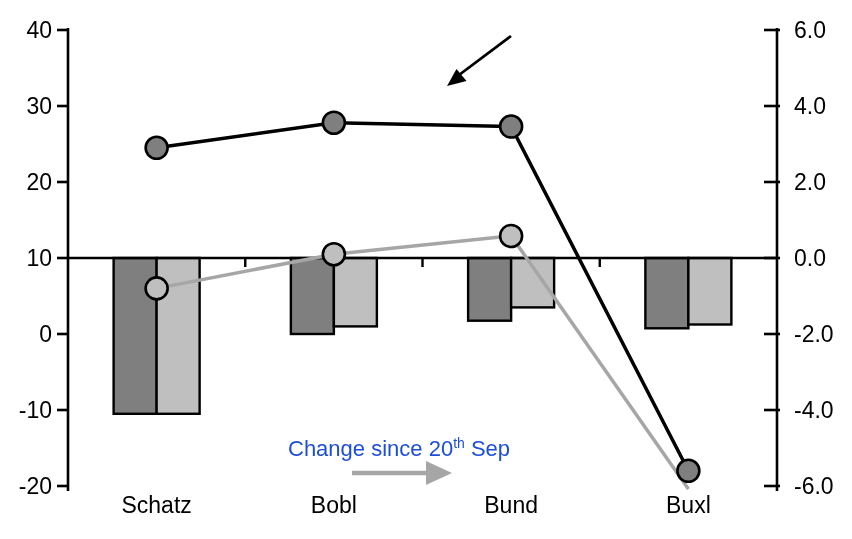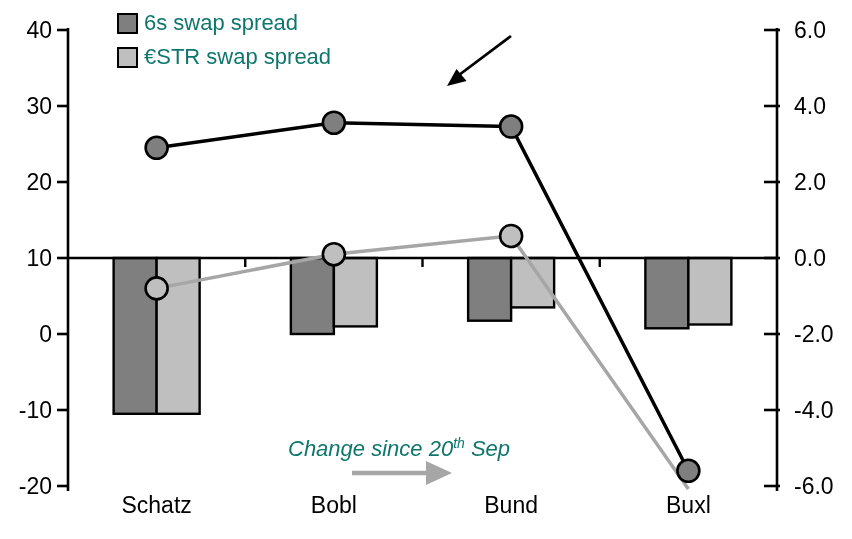--- a/index.html
+++ b/index.html
@@ -1,27 +1,27 @@
 <!DOCTYPE html>
 <html><head>
 <meta charset="utf-8">
 <style>
   html,body{margin:0;padding:0;background:#fff;}
   .stage{
     position:relative;width:852px;height:539px;background:#fff;
-    font-family:"Liberation Sans",sans-serif;color:#0f766e;overflow:hidden;
+    font-family:"Liberation Sans",sans-serif;color:#1d4ed8;overflow:hidden;
   }
   #plot{position:absolute;left:0;top:0;}
   #plot text{font-family:"Liberation Sans",sans-serif;fill:#000;}
   .legend{position:absolute;left:117px;top:10px;}
   .legend-item{display:flex;align-items:center;height:26px;margin-bottom:8px;}
   .swatch{width:17px;height:17px;border:2px solid #000;margin-right:6px;flex:none;}
   .legend-label{font-size:22px;line-height:26px;white-space:nowrap;}
   .anno-curve{position:absolute;left:519px;top:16px;font-size:22px;line-height:30px;white-space:nowrap;}
-  .anno-change{position:absolute;left:288px;top:436px;font-size:22px;white-space:nowrap;font-style:italic;}
+  .anno-change{position:absolute;left:288px;top:436px;font-size:22px;white-space:nowrap;}
   .anno-change sup{font-size:14px;line-height:0;}
 </style>
 </head>
 <body>
 
 <div class="stage">
 
   <svg id="plot" width="852" height="539" viewBox="0 0 852 539">
       <rect x="113.625" y="258" width="43" height="155.79999999999995" fill="#7F7F7F" stroke="#000000" stroke-width="2.4"></rect>
       <rect x="290.875" y="258" width="43" height="76" fill="#7F7F7F" stroke="#000000" stroke-width="2.4"></rect>
@@ -77,29 +77,19 @@
       <circle cx="156.625" cy="147.8" r="11" fill="#7F7F7F" stroke="#000000" stroke-width="2.6"></circle>
       <circle cx="333.875" cy="122.72" r="11" fill="#7F7F7F" stroke="#000000" stroke-width="2.6"></circle>
       <circle cx="511.125" cy="126.52" r="11" fill="#7F7F7F" stroke="#000000" stroke-width="2.6"></circle>
       <circle cx="688.375" cy="470.8" r="11" fill="#7F7F7F" stroke="#000000" stroke-width="2.6"></circle>
       <line x1="511" y1="36" x2="459" y2="75" stroke="#000000" stroke-width="2.8"></line>
       <polygon points="447,86 456.5,69 466.5,81" fill="#000000"></polygon>
       <line x1="352" y1="473" x2="427" y2="473" stroke="#A6A6A6" stroke-width="4.5"></line>
       <polygon points="452,473 426,461 426,485" fill="#A6A6A6"></polygon>
     </svg>
 
-  <div class="legend">
-    <div class="legend-item">
-      <span class="swatch" style="background: rgb(127, 127, 127);"></span>
-      <span class="legend-label">6s swap spread</span>
-    </div>
-    <div class="legend-item">
-      <span class="swatch" style="background: rgb(191, 191, 191);"></span>
-      <span class="legend-label">€STR swap spread</span>
-    </div>
-  </div>
 
 
   <div class="anno-change">
     <span>Change since 20</span><sup>th</sup><span> Sep</span>
   </div>
 
 </div>
 
 </body></html>

